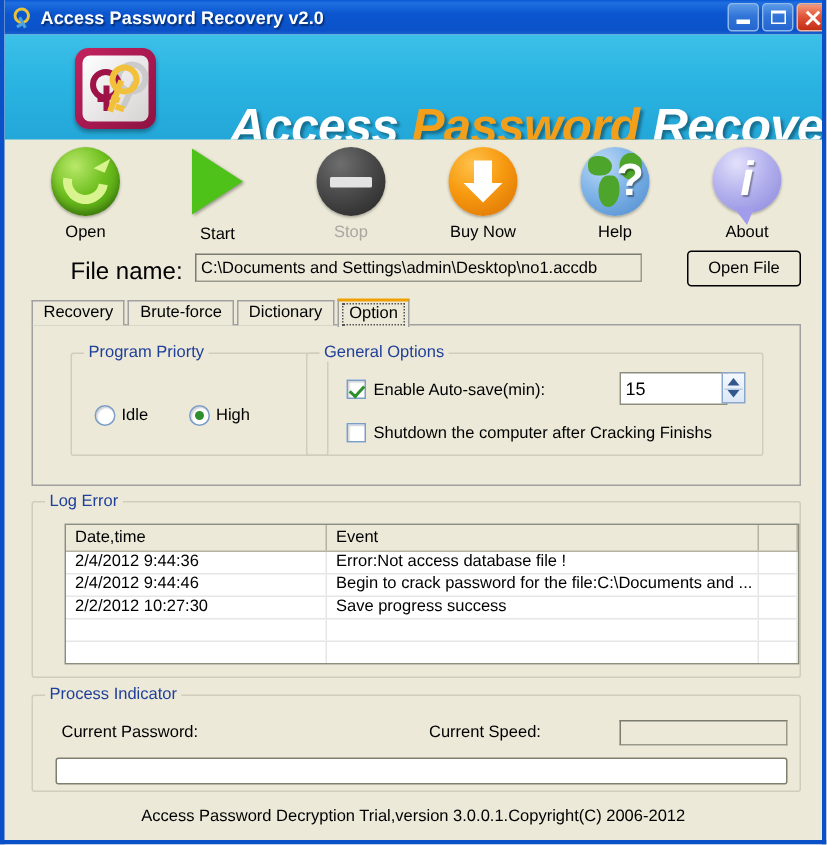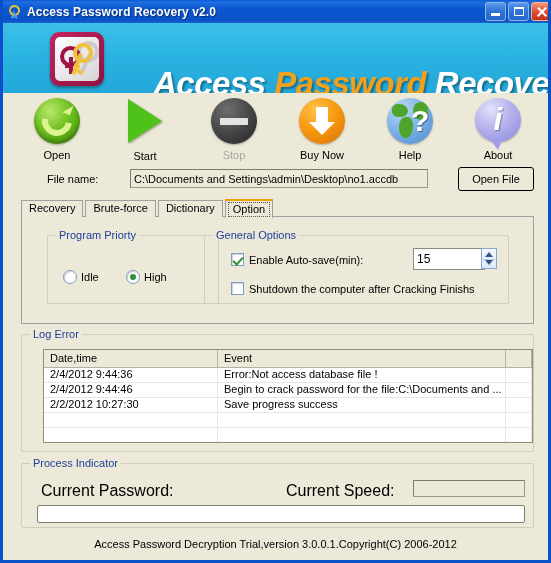--- a/index.html
+++ b/index.html
@@ -395,21 +395,21 @@
   
   .filerow {
     position: absolute;
     left: 0; top: 167px;
     width: 545px;
     height: 28px;
   }
   .filerow .lbl {
     position: absolute;
     left: 44px; top: 6px;
-    font-size: 11px;
+    font-size: 16px;
     color: #000;
   }
   .file-input {
     position: absolute;
     left: 127px; top: 2px;
     width: 298px; height: 19px;
     box-sizing: border-box;
     background: #ece9d8;
     border: 1px solid #9a9a8c;
     border-top-color: #7b7b6e;
@@ -656,21 +656,21 @@
   .statusbar {
     position: absolute;
     left: 0;
     width: 545px;
     text-align: center;
     font-size: 11px;
     color: #000;
   }
   .plain-label {
     position: absolute;
-    font-size: 16px;
+    font-size: 11px;
     color: #000;
     white-space: nowrap;
   }
 </style>
 </head>
 <body>
 
 <div id="app">
 
   <div class="titlebar">

